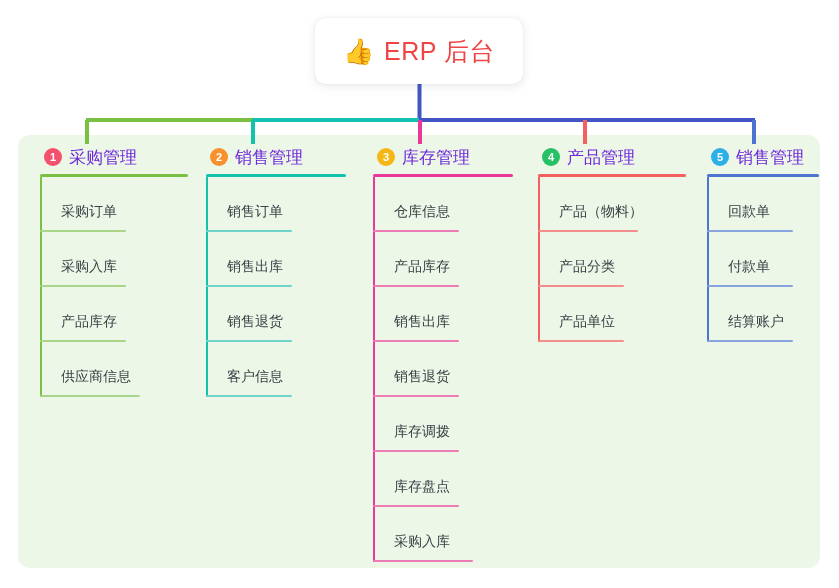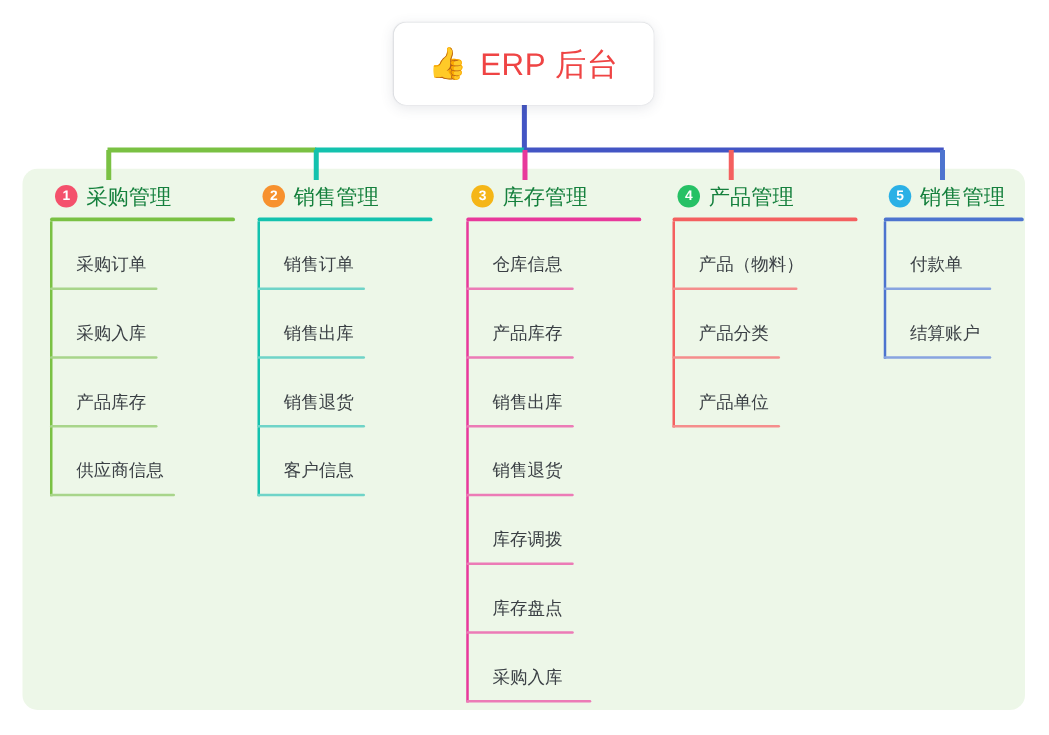--- a/index.html
+++ b/index.html
@@ -91,21 +91,21 @@
     border-radius: 50%;
     color: #ffffff;
     font-size: 11px;
     line-height: 18px;
     text-align: center;
     font-weight: bold;
     flex: 0 0 auto;
   }
   .branch-title {
     font-size: 17px;
-    color: #15803d;
+    color: #6d28d9;
     white-space: nowrap;
   }
   .branch-underline {
     height: 3px;
     border-radius: 2px;
     margin-top: 4px;
   }
 
   
   .leaves {
@@ -299,20 +299,25 @@
 
   <div class="branch" id="branch-4" style="left:707px; width:112px;">
     <div class="branch-header">
       <span class="badge" style="background: rgb(42, 176, 230);">5</span>
       <span class="branch-title">销售管理</span>
     </div>
     <div class="branch-underline" style="background: rgb(77, 116, 207);"></div>
     <div class="leaves">
         <div class="leaf">
           <div class="leaf-spine" style="background: rgb(77, 116, 207);"></div>
+          <span class="leaf-label">回款单</span>
+          <div class="leaf-underline" style="background: rgb(136, 164, 224);"></div>
+        </div>
+        <div class="leaf">
+          <div class="leaf-spine" style="background: rgb(77, 116, 207);"></div>
           <span class="leaf-label">付款单</span>
           <div class="leaf-underline" style="background: rgb(136, 164, 224);"></div>
         </div>
         <div class="leaf">
           <div class="leaf-spine" style="background: rgb(77, 116, 207);"></div>
           <span class="leaf-label">结算账户</span>
           <div class="leaf-underline" style="background: rgb(136, 164, 224);"></div>
         </div>
       </div>
   </div>

